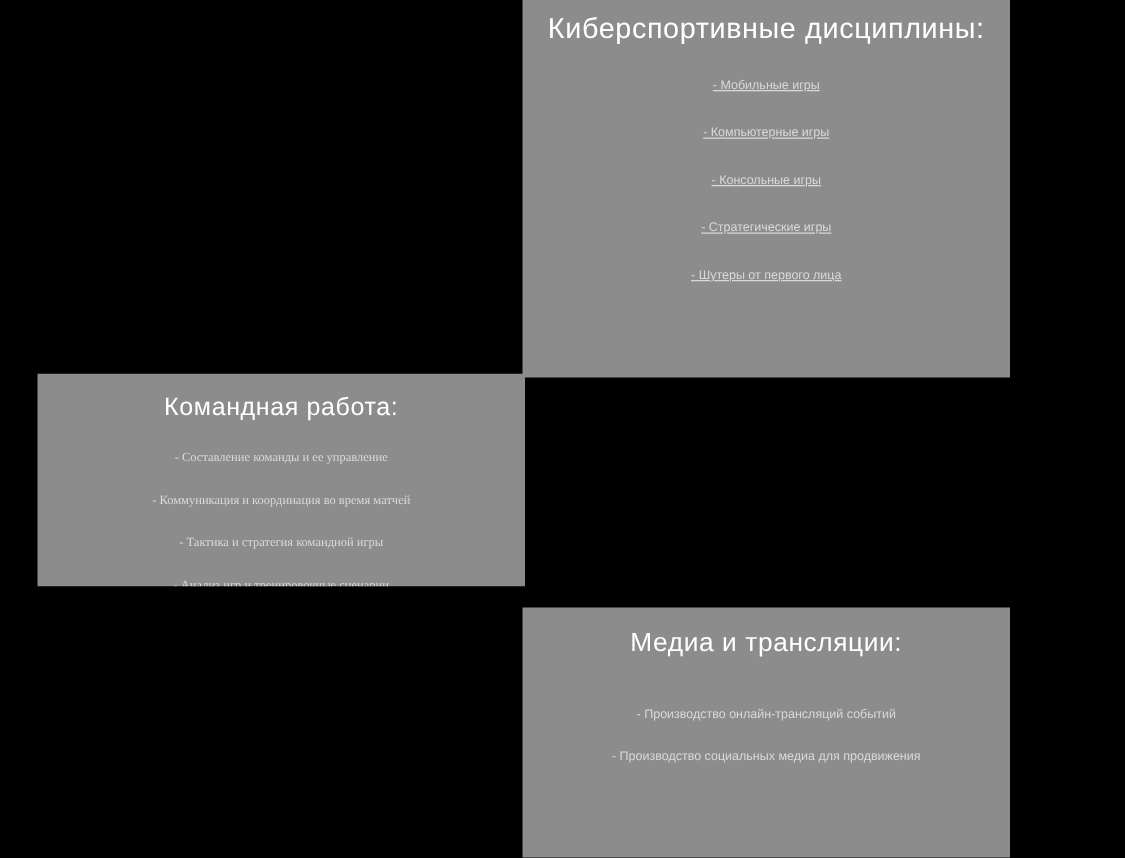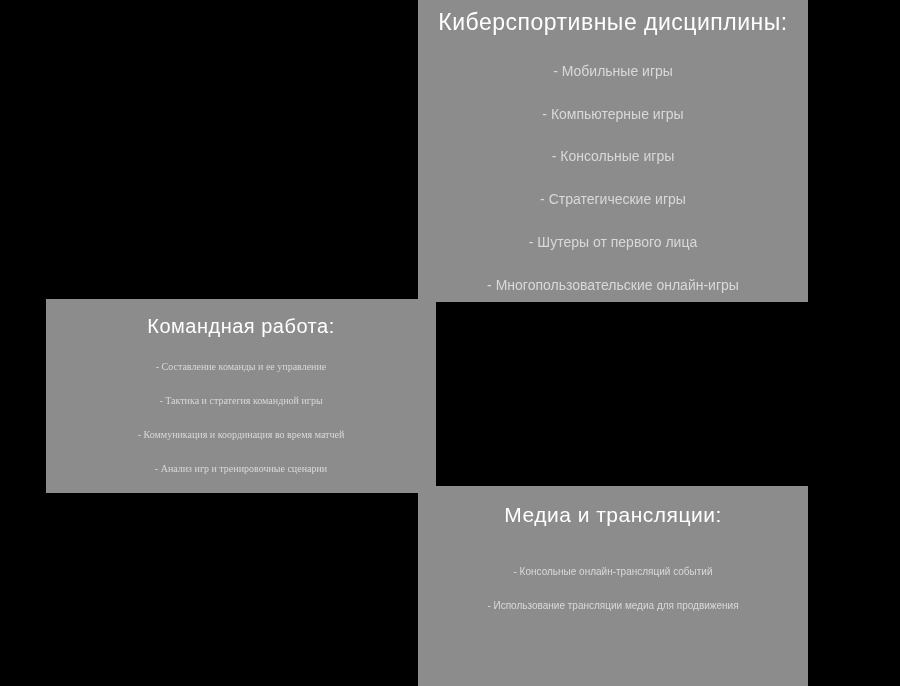--- a/index.html
+++ b/index.html
@@ -40,35 +40,35 @@
     top: 0px;
     width: 390px;
     height: 302px;
     padding: 4px 14px 0 14px;
   }
   #panel-disciplines .panel-title {
     font-size: 23px;
     margin-top: 4px;
   }
   #panel-disciplines .panel-item {
-    font-size: 14px;
+    font-size: 10px;
     margin-top: 26px;
+    text-decoration: underline;
   }
   #panel-disciplines .items {
     margin-top: 18px;
   }
 
   
   #panel-teamwork {
     left: 30px;
     top: 299px;
     width: 390px;
-    height: 194px;
+    height: 170px;
     padding: 6px 14px 0 14px;
-    margin-left: 16px;
   }
   #panel-teamwork .panel-title {
     font-size: 20px;
     margin-top: 9px;
   }
   #panel-teamwork .items {
     margin-top: 16px;
   }
   #panel-teamwork .panel-item {
     font-size: 10px;
@@ -100,35 +100,34 @@
 <body>
 
 <div class="panel" id="panel-disciplines">
   <div class="panel-title">Киберспортивные дисциплины:</div>
   <div class="items">
     <div class="panel-item">- Мобильные игры</div>
     <div class="panel-item">- Компьютерные игры</div>
     <div class="panel-item">- Консольные игры</div>
     <div class="panel-item">- Стратегические игры</div>
     <div class="panel-item">- Шутеры от первого лица</div>
-    <div class="panel-item">- Многопользовательские онлайн-игры</div>
 
   </div>
 </div>
 
 <div class="panel" id="panel-teamwork">
   <div class="panel-title">Командная работа:</div>
   <div class="items">
     <div class="panel-item">- Составление команды и ее управление</div>
+    <div class="panel-item">- Коммуникация и координация во время матчей</div>
     <div class="panel-item">- Тактика и стратегия командной игры</div>
-    <div class="panel-item">- Коммуникация и координация во время матчей</div>
     <div class="panel-item">- Анализ игр и тренировочные сценарии</div>
 
   </div>
 </div>
 
 <div class="panel" id="panel-media">
   <div class="panel-title">Медиа и трансляции:</div>
   <div class="items">
-    <div class="panel-item">- Консольные онлайн-трансляций событий</div>
-    <div class="panel-item">- Использование трансляции медиа для продвижения</div>
+    <div class="panel-item">- Производство онлайн-трансляций событий</div>
+    <div class="panel-item">- Производство социальных медиа для продвижения</div>
   </div>
 </div>
 
 </body></html>

